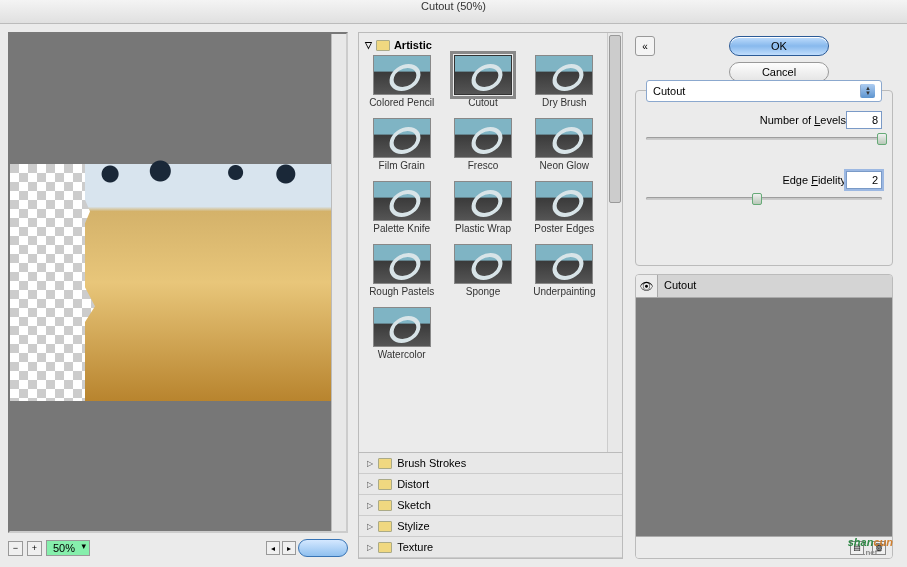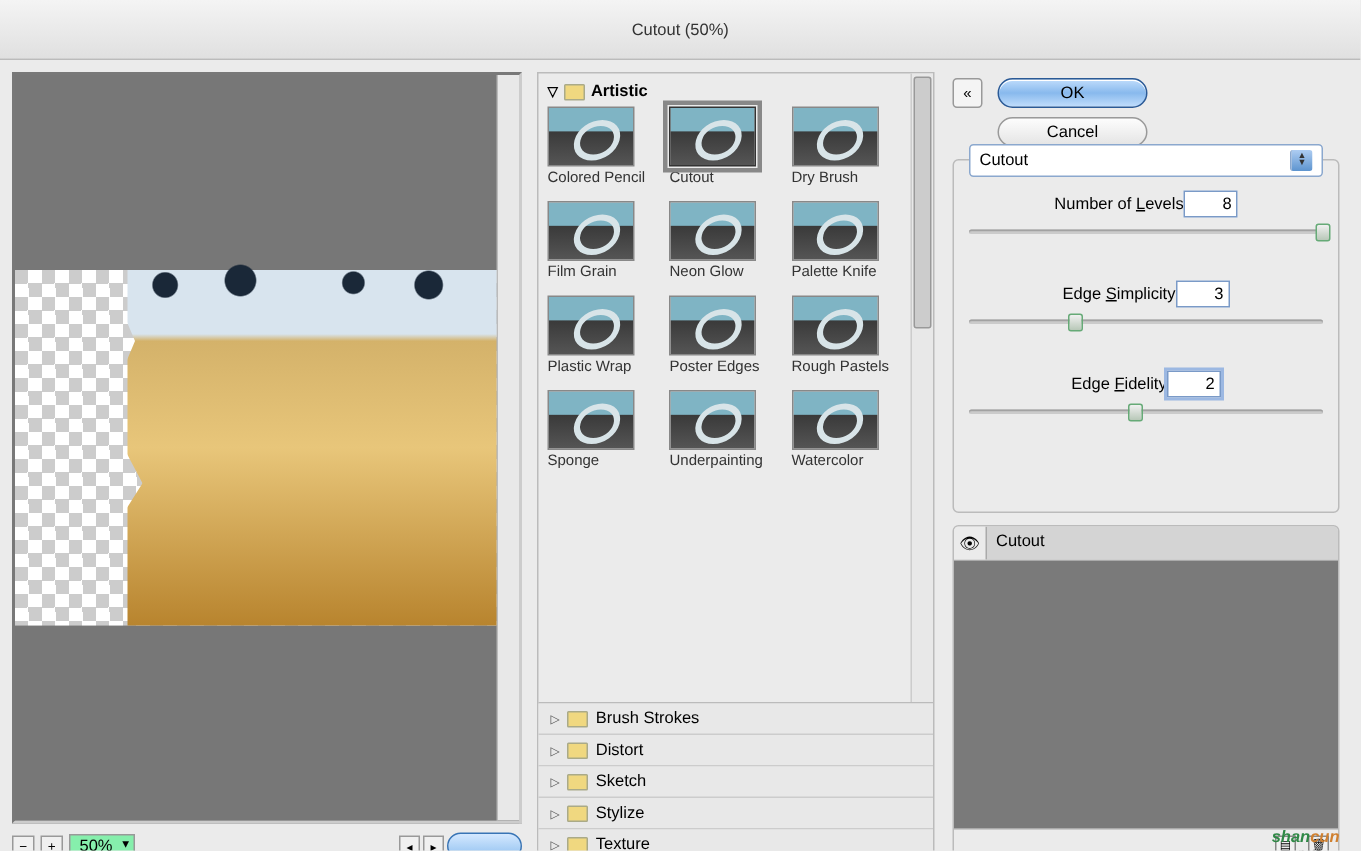--- a/index.html
+++ b/index.html
@@ -1,17 +1,17 @@
 <!DOCTYPE html>
 <html><head>
 <meta charset="utf-8">
 <style>
 * { box-sizing: border-box; margin: 0; padding: 0; font-family: Tahoma, sans-serif; font-size: 11px; }
 body { background: #ebebeb; width: 907px; height: 567px; overflow: hidden; }
-.titlebar { height: 40px; background: linear-gradient(#f4f4f4,#e0e0e0); display:flex; align-items:center; justify-content:center; border-bottom:1px solid #bbb; }
+.titlebar { height: 24px; background: linear-gradient(#f4f4f4,#e0e0e0); display:flex; justify-content:center; border-bottom:1px solid #bbb; }
 .titlebar span { color:#333; }
 .main { display:flex; height: 543px; padding: 8px; gap: 10px; }
 .preview-col { width: 340px; display:flex; flex-direction:column; }
 .preview-frame { flex:1; border:2px inset #ccc; background:#777; position:relative; display:flex; overflow:hidden; }
 .preview-inner { flex:1; background:#777; position:relative; }
 .checker { position:absolute; left:0; top:130px; right:0; bottom:130px; background: repeating-conic-gradient(#fff 0 90deg,#ccc 0 180deg) 0 0/18px 18px; }
 .landscape { position:absolute; left:75px; top:130px; right:0; bottom:130px; background: linear-gradient(#d8e4ee 0%, #d8e4ee 18%, #d4b26a 20%, #e8c67a 50%, #b8842e 100%); }
 .landscape::before { content:""; position:absolute; left:0; top:-5px; right:-5px; height:30px; background: radial-gradient(circle at 10% 50%, #1a2838 8px, transparent 9px), radial-gradient(circle at 30% 40%, #1a2838 10px, transparent 11px), radial-gradient(circle at 60% 45%, #1a2838 7px, transparent 8px), radial-gradient(circle at 80% 50%, #1a2838 9px, transparent 10px); }
 .landscape::after { content:""; position:absolute; left:-30px; top:20px; bottom:0; width:50px; background:transparent; border-radius: 0 50% 50% 0; }
 .cutaway { position:absolute; left:0; top:130px; bottom:130px; width:100px; background: repeating-conic-gradient(#fff 0 90deg,#ccc 0 180deg) 0 0/18px 18px; clip-path: polygon(0 0, 60% 0, 80% 20%, 60% 40%, 85% 60%, 55% 80%, 75% 100%, 0 100%); }
@@ -24,44 +24,44 @@
 .hscroll-btn { width:14px; height:14px; border:1px solid #999; background:#f0f0f0; font-size:8px; display:flex; align-items:center;justify-content:center; }
 .pill { width:50px; height:18px; border:1px solid #3874b5; border-radius:9px; background:linear-gradient(#d4e8ff,#8fc0ef); }
 
 .gallery-col { width: 265px; display:flex; flex-direction:column; border:1px solid #bbb; background:#ebebeb; }
 .gallery-scroll { flex:1; display:flex; }
 .gallery-body { flex:1; padding:6px; overflow:hidden; }
 .cat-header { display:flex; align-items:center; gap:4px; font-weight:bold; margin-bottom:4px; }
 .cat-header .tri { font-size:9px; }
 .folder-icon { width:14px; height:11px; background:#f0d880; border:1px solid #aa8; border-radius:1px; display:inline-block; }
 .thumbs { display:grid; grid-template-columns: repeat(3, 1fr); gap: 10px 8px; }
-.thumb { display:flex; flex-direction:column; align-items:flex-start; gap:2px; }
+.thumb { display:flex; flex-direction:column; align-items:center; gap:2px; }
 .thumb-img { width:58px; height:40px; border:1px solid #888; background: linear-gradient(#7fb4c4 0%, #7fb4c4 40%, #3a3a3a 42%, #555 100%); position:relative; overflow:hidden; }
 .thumb-img::before { content:""; position:absolute; left:30%; top:20%; width:40%; height:50%; border:4px solid #d8e4e8; border-radius:50%; transform:skewX(-15deg); }
 .thumb.selected .thumb-img { outline:3px solid #888; outline-offset:1px; border:1px solid #333; }
 .thumb-label { font-size:10px; color:#333; text-align:center; }
 .vscroll2 { width:15px; background:#e8e8e8; border-left:1px solid #ccc; position:relative; }
 .vscroll2 .thumb-handle { position:absolute; left:1px; right:1px; top:2px; height:40%; background:#ccc; border:1px solid #999; border-radius:2px; }
 .accordion { border-top:1px solid #bbb; }
 .acc-item { padding:4px 8px; border-bottom:1px solid #ccc; display:flex; align-items:center; gap:5px; background:#e8e8e8; }
 .acc-item .tri { font-size:8px; color:#555; }
 
 .right-col { flex:1; display:flex; flex-direction:column; gap:8px; padding:4px 6px 0 2px; }
 .btn-row { display:flex; gap:10px; align-items:flex-start; }
 .collapse-btn { width:20px; height:20px; border:1px solid #999; background:#f4f4f4; border-radius:3px; display:flex; align-items:center; justify-content:center; font-size:10px; }
-.btn-stack { flex:1; display:flex; flex-direction:column; gap:6px; }
+.btn-stack { flex:1; display:flex; flex-direction:column; gap:6px; align-items:center; }
 .aqua-btn { width:100px; height:20px; border-radius:10px; border:1px solid #4a73a8; display:flex; align-items:center;justify-content:center; color:#000; }
 .aqua-blue { background:linear-gradient(#c0ddfc,#88b9ed,#c0ddfc); box-shadow: inset 0 1px 0 #fff; color:#000; font-weight:normal; border-color:#2b5a96;}
 .aqua-gray { background:linear-gradient(#fdfdfd,#e4e4e4); border-color:#999; }
 .settings-panel { border:1px solid #bbb; border-radius:4px; padding:10px 10px 60px 10px; display:flex; flex-direction:column; gap:16px; position:relative; }
 .settings-header { position:absolute; top:-11px; left:10px; right:10px; background:#fff; border:1px solid #8ba8ce; border-radius:3px; padding:3px 6px; display:flex; justify-content:space-between; align-items:center; }
 .settings-header .arrows { width:15px; height:14px; background:linear-gradient(#aecdf2,#5d94cf); border-left:1px solid #8ba8ce; border-radius:2px; display:flex; flex-direction:column; align-items:center; justify-content:center; font-size:6px; line-height:5px; color:#333; }
 .param { display:flex; flex-direction:column; gap:4px; margin-top:10px; }
 .param:first-of-type { margin-top:14px; }
-.param-row { display:flex; justify-content:center; align-items:center; }
+.param-row { display:flex; justify-content:flex-end; align-items:center; }
 .param-row input { width:36px; height:18px; border:1px solid #7a9ac7; text-align:right; padding-right:3px; }
 .param-row input.focused { outline:2px solid #9cb8e2; }
 .slider { height:12px; position:relative; }
 .slider::before { content:""; position:absolute; left:0; right:0; top:4px; height:3px; background:#ccc; border-radius:2px; box-shadow:inset 0 1px 1px #999; }
 .slider .handle { position:absolute; top:0; width:10px; height:12px; background:linear-gradient(#f0f0f0,#b8c8b8); border:1px solid #6a7; border-radius:2px; }
 .layers-panel { flex:1; border:1px solid #bbb; border-radius:4px; display:flex; flex-direction:column; overflow:hidden; }
 .layer-row { display:flex; border-bottom:1px solid #aaa; }
 .eye-cell { width:22px; height:22px; display:flex; align-items:center; justify-content:center; border-right:1px solid #aaa; background:#ebebeb; }
 .layer-name { flex:1; padding:4px 6px; background:#d4d4d4; }
 .layer-body { flex:1; background:#7a7a7a; }
@@ -122,20 +122,24 @@
             <div class="thumb">
               <div class="thumb-img"></div>
               <div class="thumb-label">Dry Brush</div>
             </div>
             <div class="thumb">
               <div class="thumb-img"></div>
               <div class="thumb-label">Film Grain</div>
             </div>
             <div class="thumb">
               <div class="thumb-img"></div>
+              <div class="thumb-label">Fresco</div>
+            </div>
+            <div class="thumb">
+              <div class="thumb-img"></div>
               <div class="thumb-label">Neon Glow</div>
             </div>
             <div class="thumb">
               <div class="thumb-img"></div>
               <div class="thumb-label">Palette Knife</div>
             </div>
             <div class="thumb">
               <div class="thumb-img"></div>
               <div class="thumb-label">Plastic Wrap</div>
             </div>
@@ -216,29 +220,20 @@
       <div class="param">
         <div class="param-row">
           <span>Number of <u>L</u>evels</span>
           <input value="8" style="">
         </div>
         <div class="slider">
             <div class="handle" style="left:98%"></div>
           </div>
       </div>
 
-      <div class="param">
-        <div class="param-row">
-          <span>Edge <u>S</u>implicity</span>
-          <input value="3" style="">
-        </div>
-        <div class="slider">
-            <div class="handle" style="left:28%"></div>
-          </div>
-      </div>
 
       <div class="param">
         <div class="param-row">
           <span>Edge <u>F</u>idelity</span>
           <input class="focused" value="2" style="">
         </div>
         <div class="slider">
             <div class="handle" style="left:45%"></div>
           </div>
       </div>

